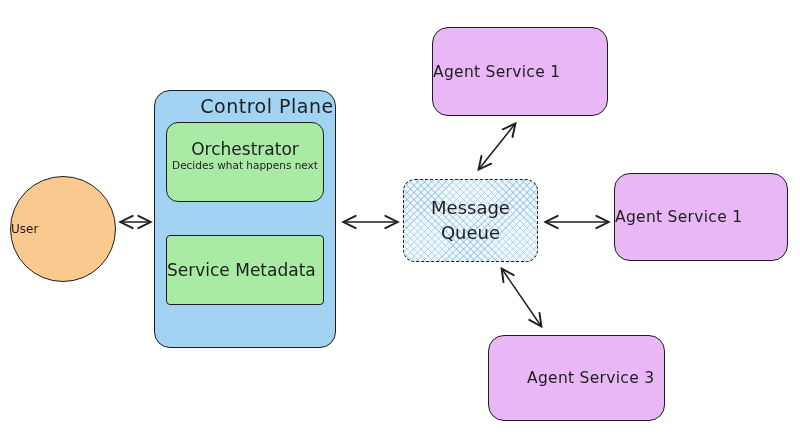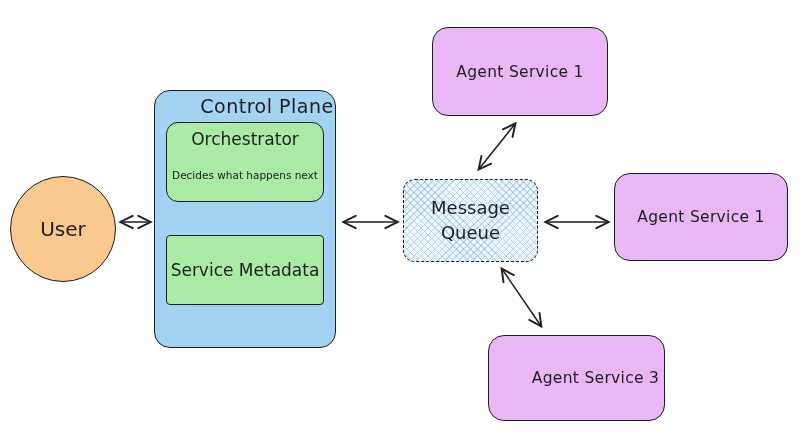--- a/index.html
+++ b/index.html
@@ -15,29 +15,28 @@
     height: 446px;
     background: #ffffff;
     overflow: hidden;
   }
   .node {
     position: absolute;
     box-sizing: border-box;
     border: 1.7px solid #1e1e1e;
     display: flex;
     align-items: center;
-    justify-content: center;
     text-align: center;
   }
   .user-circle {
     left: 10px; top: 176px;
     width: 106px; height: 106px;
     border-radius: 50%;
     background: #f9c98f;
-    font-size: 20px;
+    font-size: 12px;
   }
   .control-plane {
     left: 154px; top: 90px;
     width: 182px; height: 258px;
     border-radius: 16px;
     background: #a3d3f2;
     align-items: flex-start;
   }
   .control-plane-title {
     position: absolute;
@@ -47,26 +46,26 @@
     text-align: center;
     margin-left: 44px;
   }
   .orchestrator {
     left: 166px; top: 122px;
     width: 158px; height: 80px;
     border-radius: 12px;
     background: #a9eba5;
     flex-direction: column;
     justify-content: flex-start;
-    padding-top: 6px;
+    padding-top: 16px;
   }
   .orchestrator-title { font-size: 17px; }
   .orchestrator-sub {
     font-size: 10.5px;
-    margin-top: 20px;
+    margin-top: 0;
   }
   .service-metadata {
     left: 166px; top: 235px;
     width: 158px; height: 70px;
     border-radius: 4px;
     background: #a9eba5;
     font-size: 17px;
   }
   .message-queue {
     left: 403px; top: 179px;

